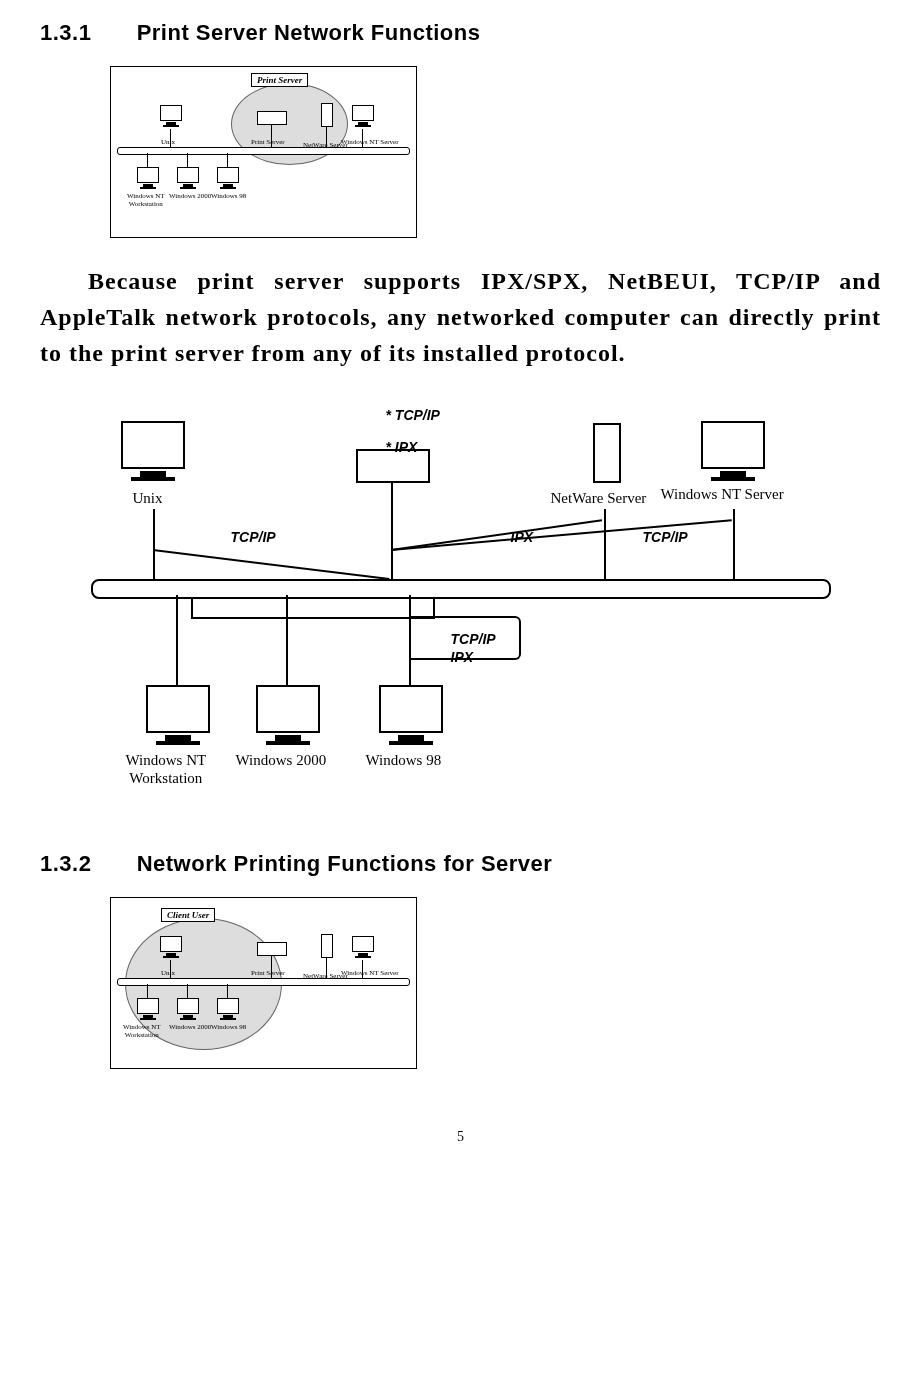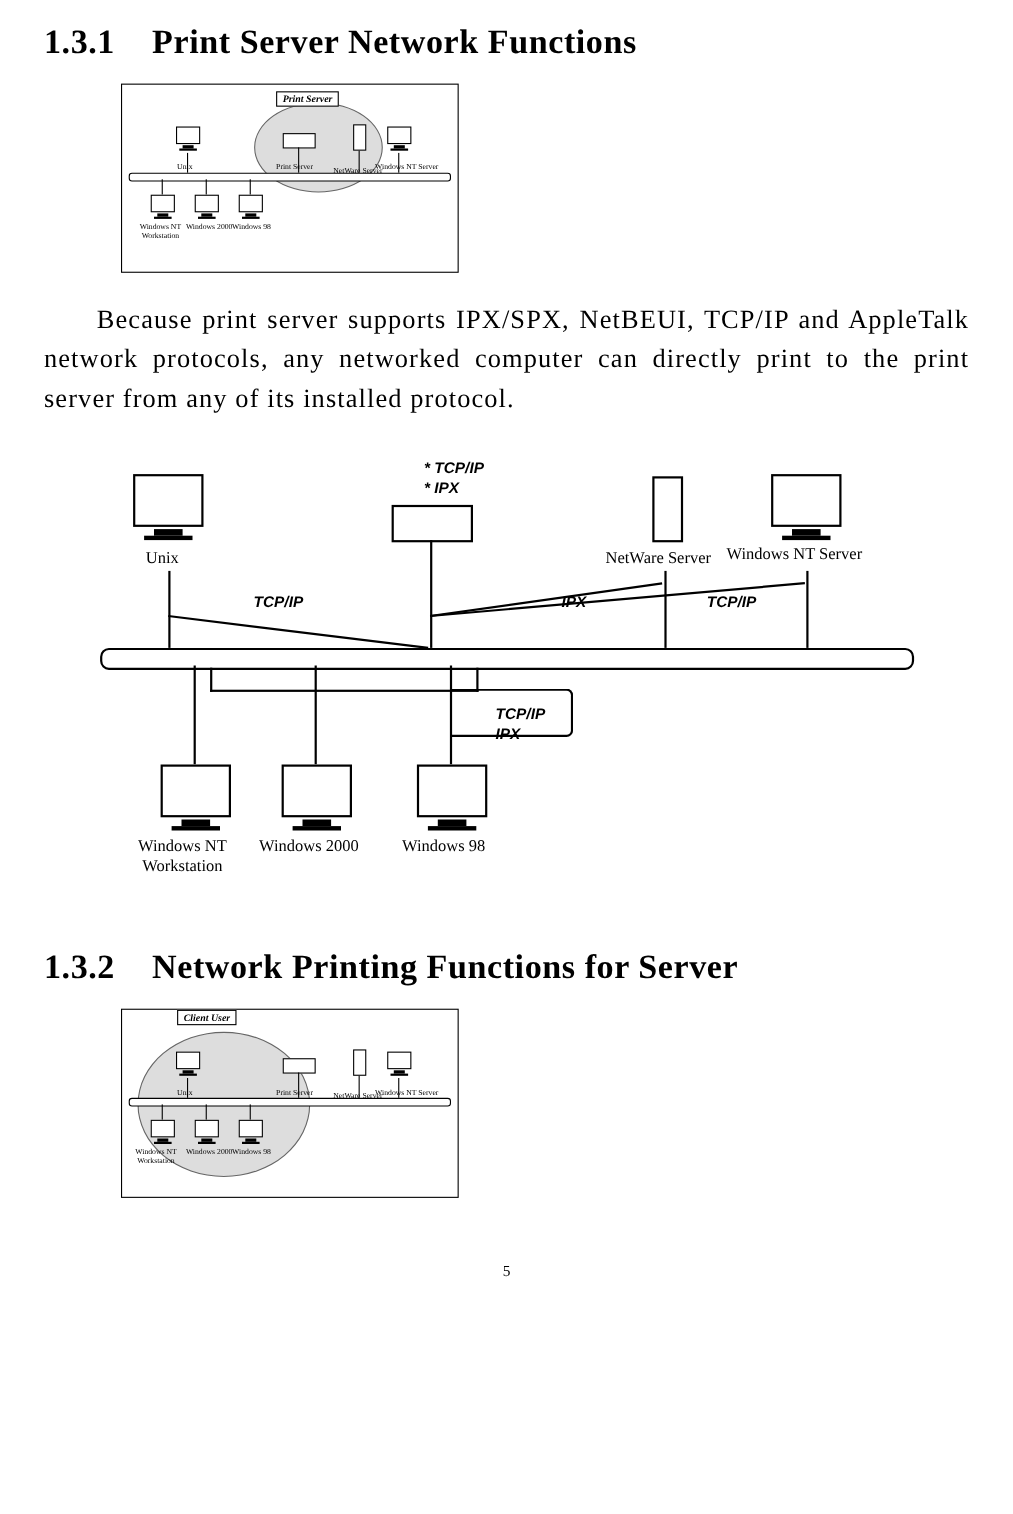--- a/index.html
+++ b/index.html
@@ -4,37 +4,38 @@
 <style>
   body {
     font-family: "Times New Roman", serif;
     width: 921px;
     margin: 0;
     padding: 20px 40px;
     box-sizing: border-box;
     color: #000;
   }
   h2 {
-    font-family: Liberation Serif, serif;
-    font-size: 31px;
+    font-family: Liberation Sans, sans-serif;
+    font-size: 22px;
     font-weight: bold;
     letter-spacing: 0.5px;
     margin: 0 0 20px 0;
   }
   h2 .secnum {
     display: inline-block;
     width: 90px;
   }
   p.body {
     font-size: 24px;
     line-height: 1.5;
     letter-spacing: 1px;
     text-align: justify;
     margin: 20px 0 30px 0;
     text-indent: 48px;
+    font-weight: bold;
   }
   .diagram-box {
     border: 1px solid #000;
     width: 305px;
     height: 170px;
     margin: 15px 0 25px 70px;
     position: relative;
     background: #fff;
   }
   .oval {
@@ -225,21 +226,21 @@
   <div class="big-node" style="left:502px; top:22px;">
     <div class="big-tower"></div>
   </div>
   <div class="big-node" style="left:610px; top:20px;">
     <div class="big-monitor"></div>
       <div class="big-stand"></div>
       <div class="big-base"></div>
   </div>
 
   <div class="proto-label" style="left:295px; top:6px;">* TCP/IP</div>
-  <div class="proto-label" style="left:295px; top:24px;">* IPX</div>
+  <div class="proto-label" style="left:295px; top:38px;">* IPX</div>
 
   <div class="big-lbl" style="left:42px; top:88px;">Unix</div>
   <div class="big-lbl" style="left:460px; top:88px;">NetWare Server</div>
   <div class="big-lbl" style="left:570px; top:84px;">Windows NT Server</div>
 
   <div class="big-stick" style="left:62px; top:108px; height:70px;"></div>
   <div class="big-stick" style="left:300px; top:80px; height:98px;"></div>
   <div class="big-stick" style="left:513px; top:108px; height:70px;"></div>
   <div class="big-stick" style="left:642px; top:108px; height:70px;"></div>
 
@@ -283,21 +284,21 @@
   <div class="big-lbl" style="left:275px; top:350px;">Windows 98</div>
 </div>
 
 <h2>
   <span class="secnum">1.3.2</span>
   <span>Network Printing Functions for Server</span>
 </h2>
 
 <div class="diagram-box">
   <div class="oval" style="left:14px; top:20px; width:155px; height:130px;"></div>
-  <div class="badge" style="left:50px; top:0;">Client User</div>
+  <div class="badge" style="left:50px; top:10px;">Client User</div>
 
   <div class="node" style="left:48px; top:38px;">
     <div class="monitor"></div>
       <div class="stand"></div>
       <div class="base"></div>
   </div>
   <div class="node" style="left:146px; top:44px; width:30px;">
     <div class="printer"></div>
   </div>
   <div class="node" style="left:210px; top:36px; width:12px;">

